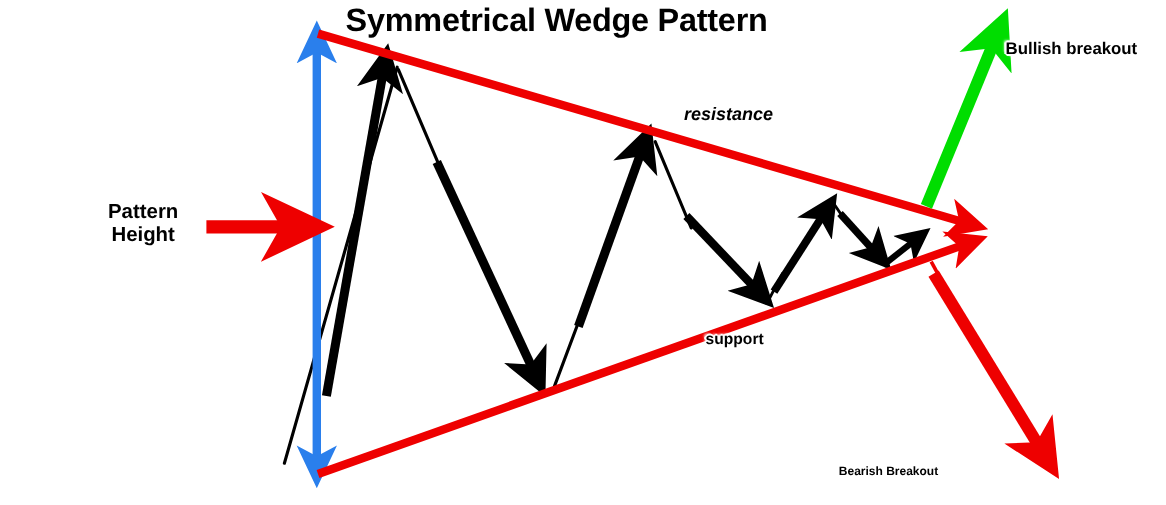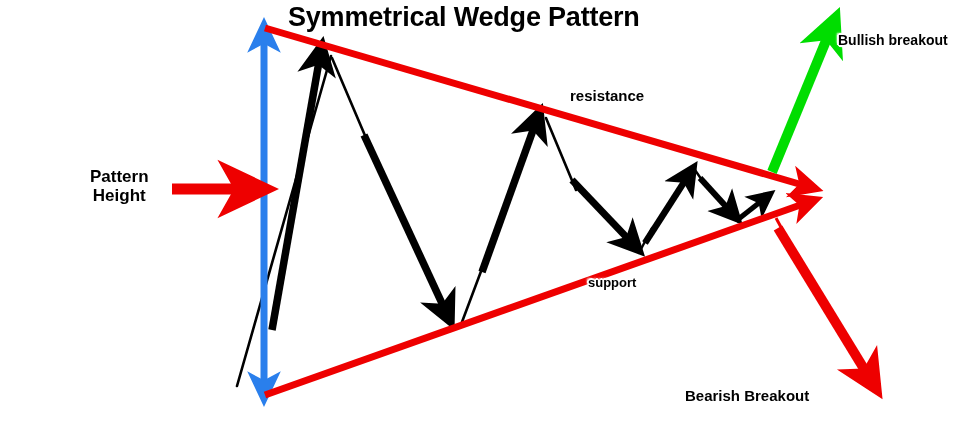--- a/index.html
+++ b/index.html
@@ -51,35 +51,36 @@
   #pattern-height-label {
     left: 90px;
     top: 167px;
     font-size: 17px;
     text-align: center;
   }
   #resistance-label {
     left: 570px;
     top: 88px;
     font-size: 15px;
+    font-style: italic;
   }
   #support-label {
     left: 588px;
     top: 276px;
     font-size: 13px;
   }
   #bullish-label {
     left: 838px;
     top: 33px;
     font-size: 14px;
   }
   #bearish-label {
-    left: 685px;
+    left: 699px;
     top: 388px;
-    font-size: 15px;
+    font-size: 10px;
   }
 </style>
 </head>
 <body>
 
 <div id="diagram-root">
 
   <svg id="wedge-svg" viewBox="0 0 972 421" xmlns="http://www.w3.org/2000/svg">
 
     <defs>

